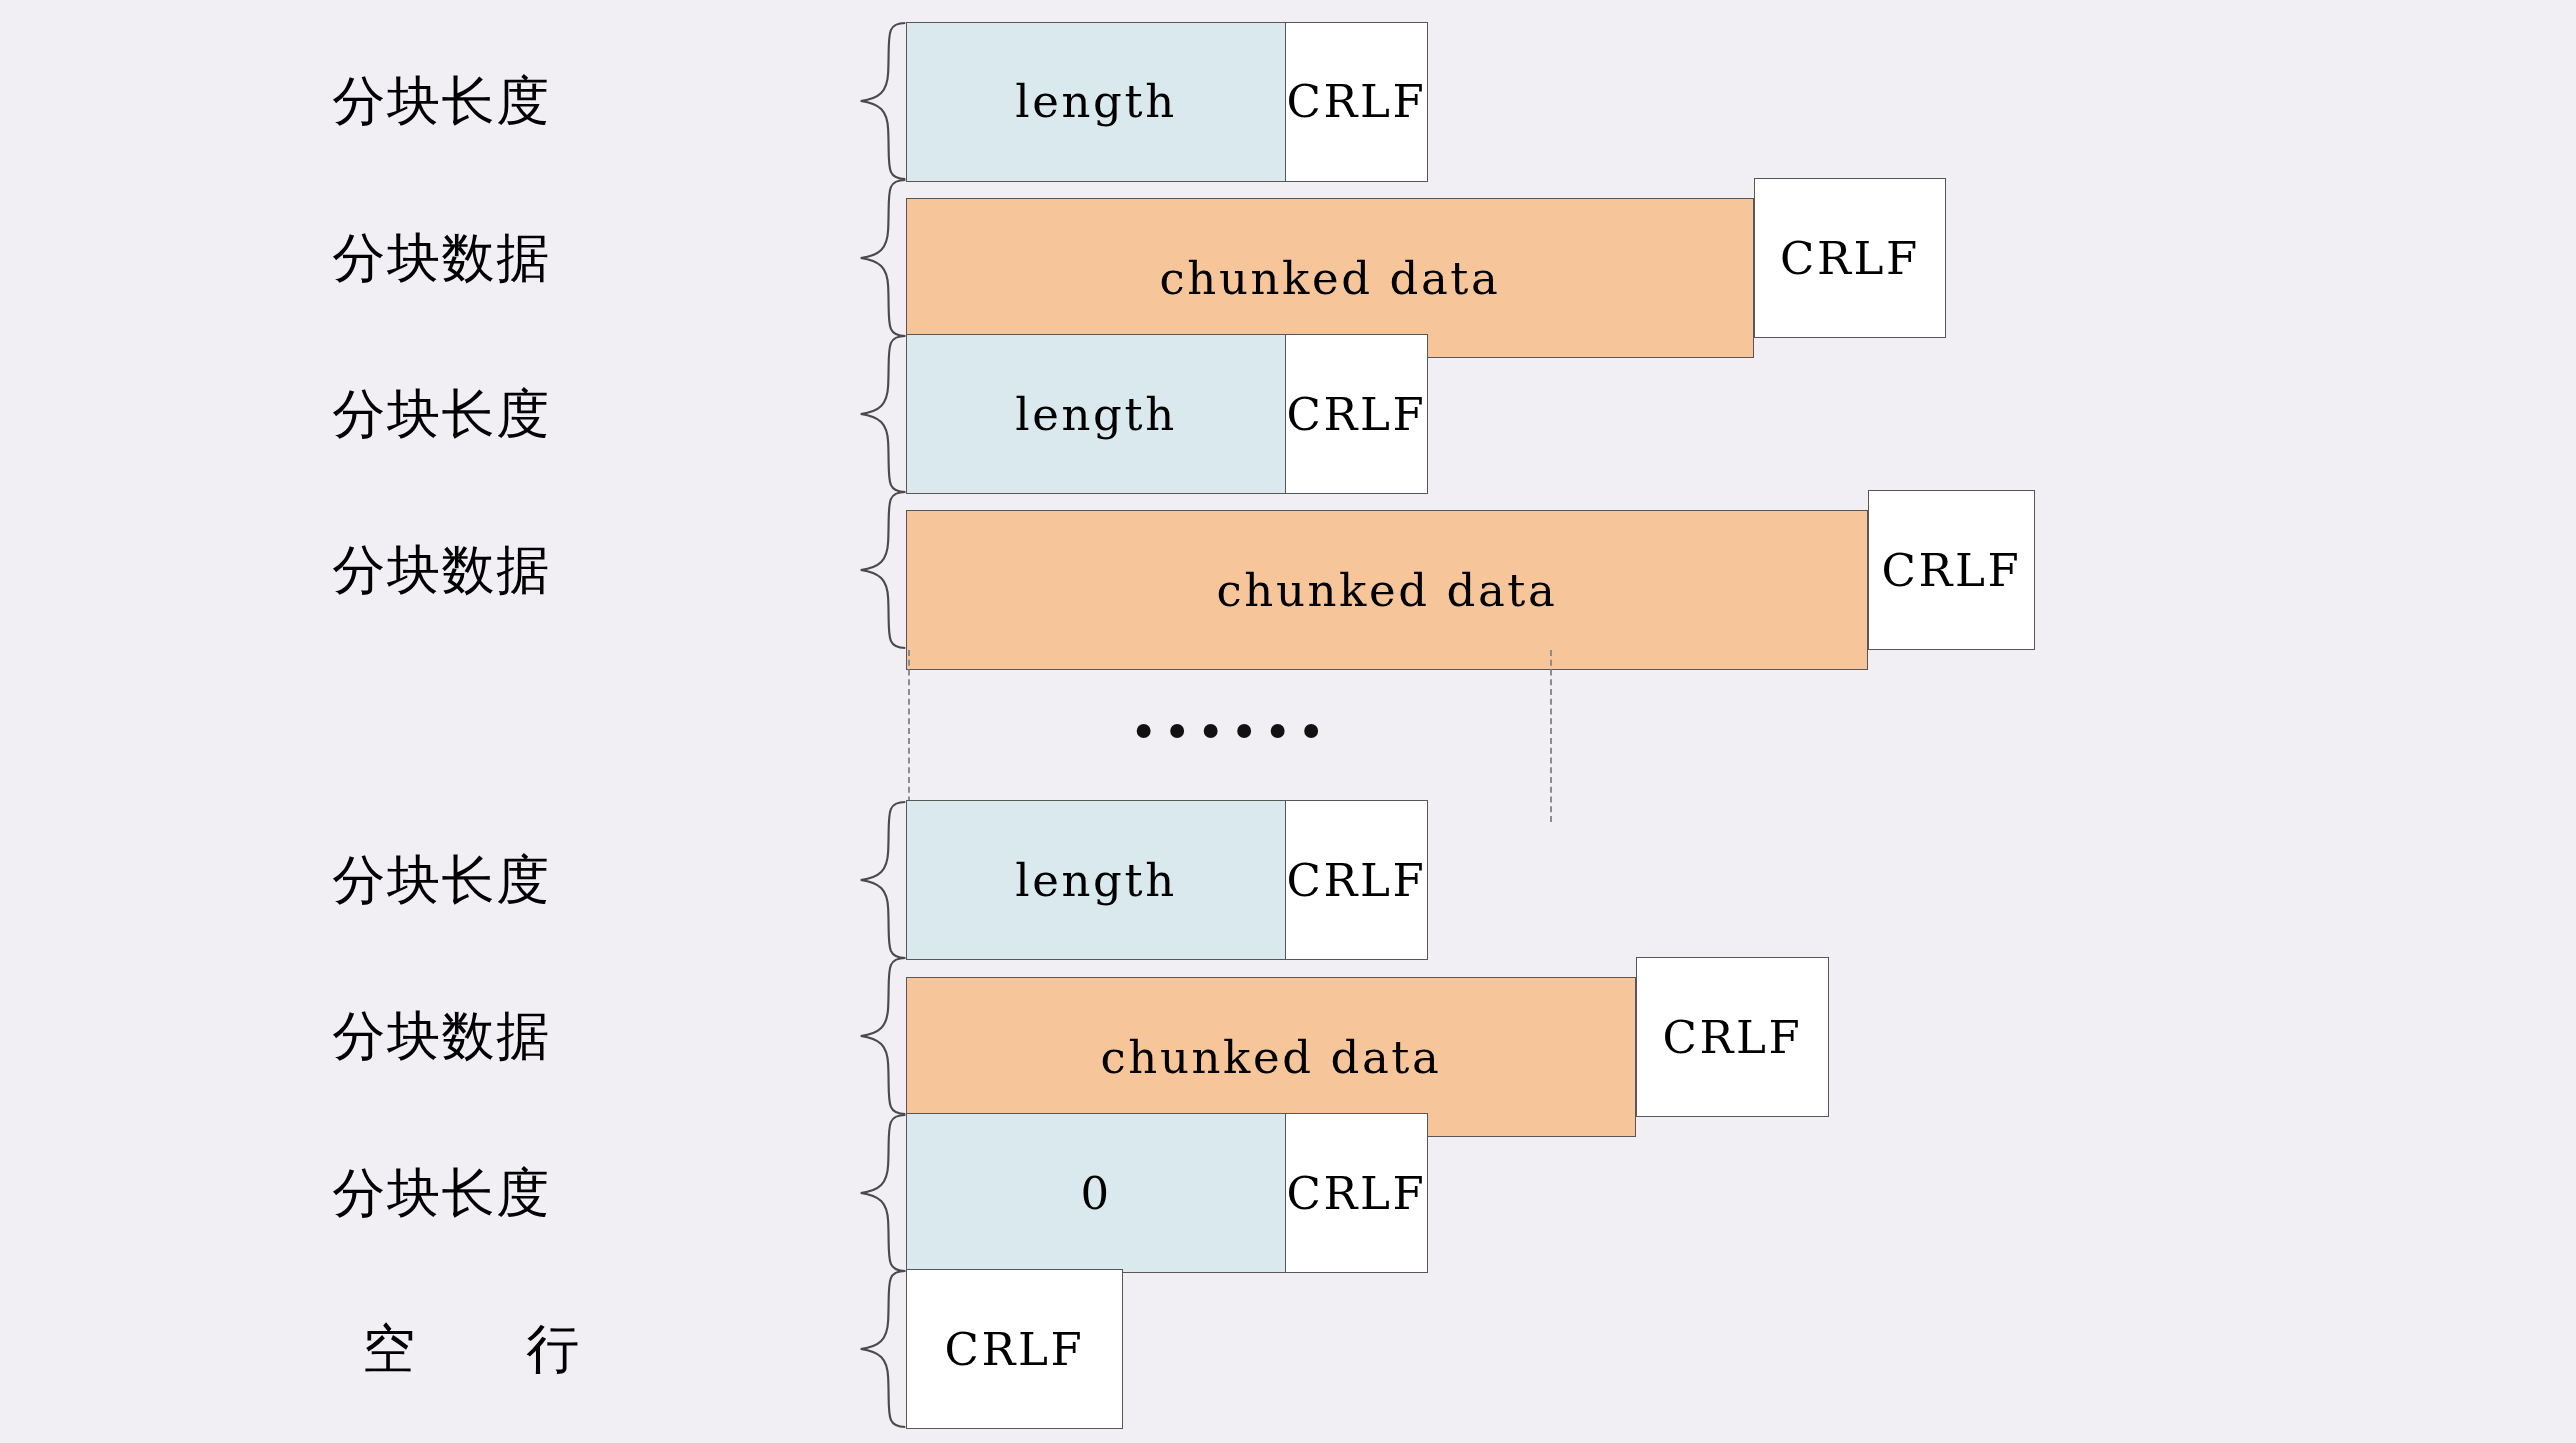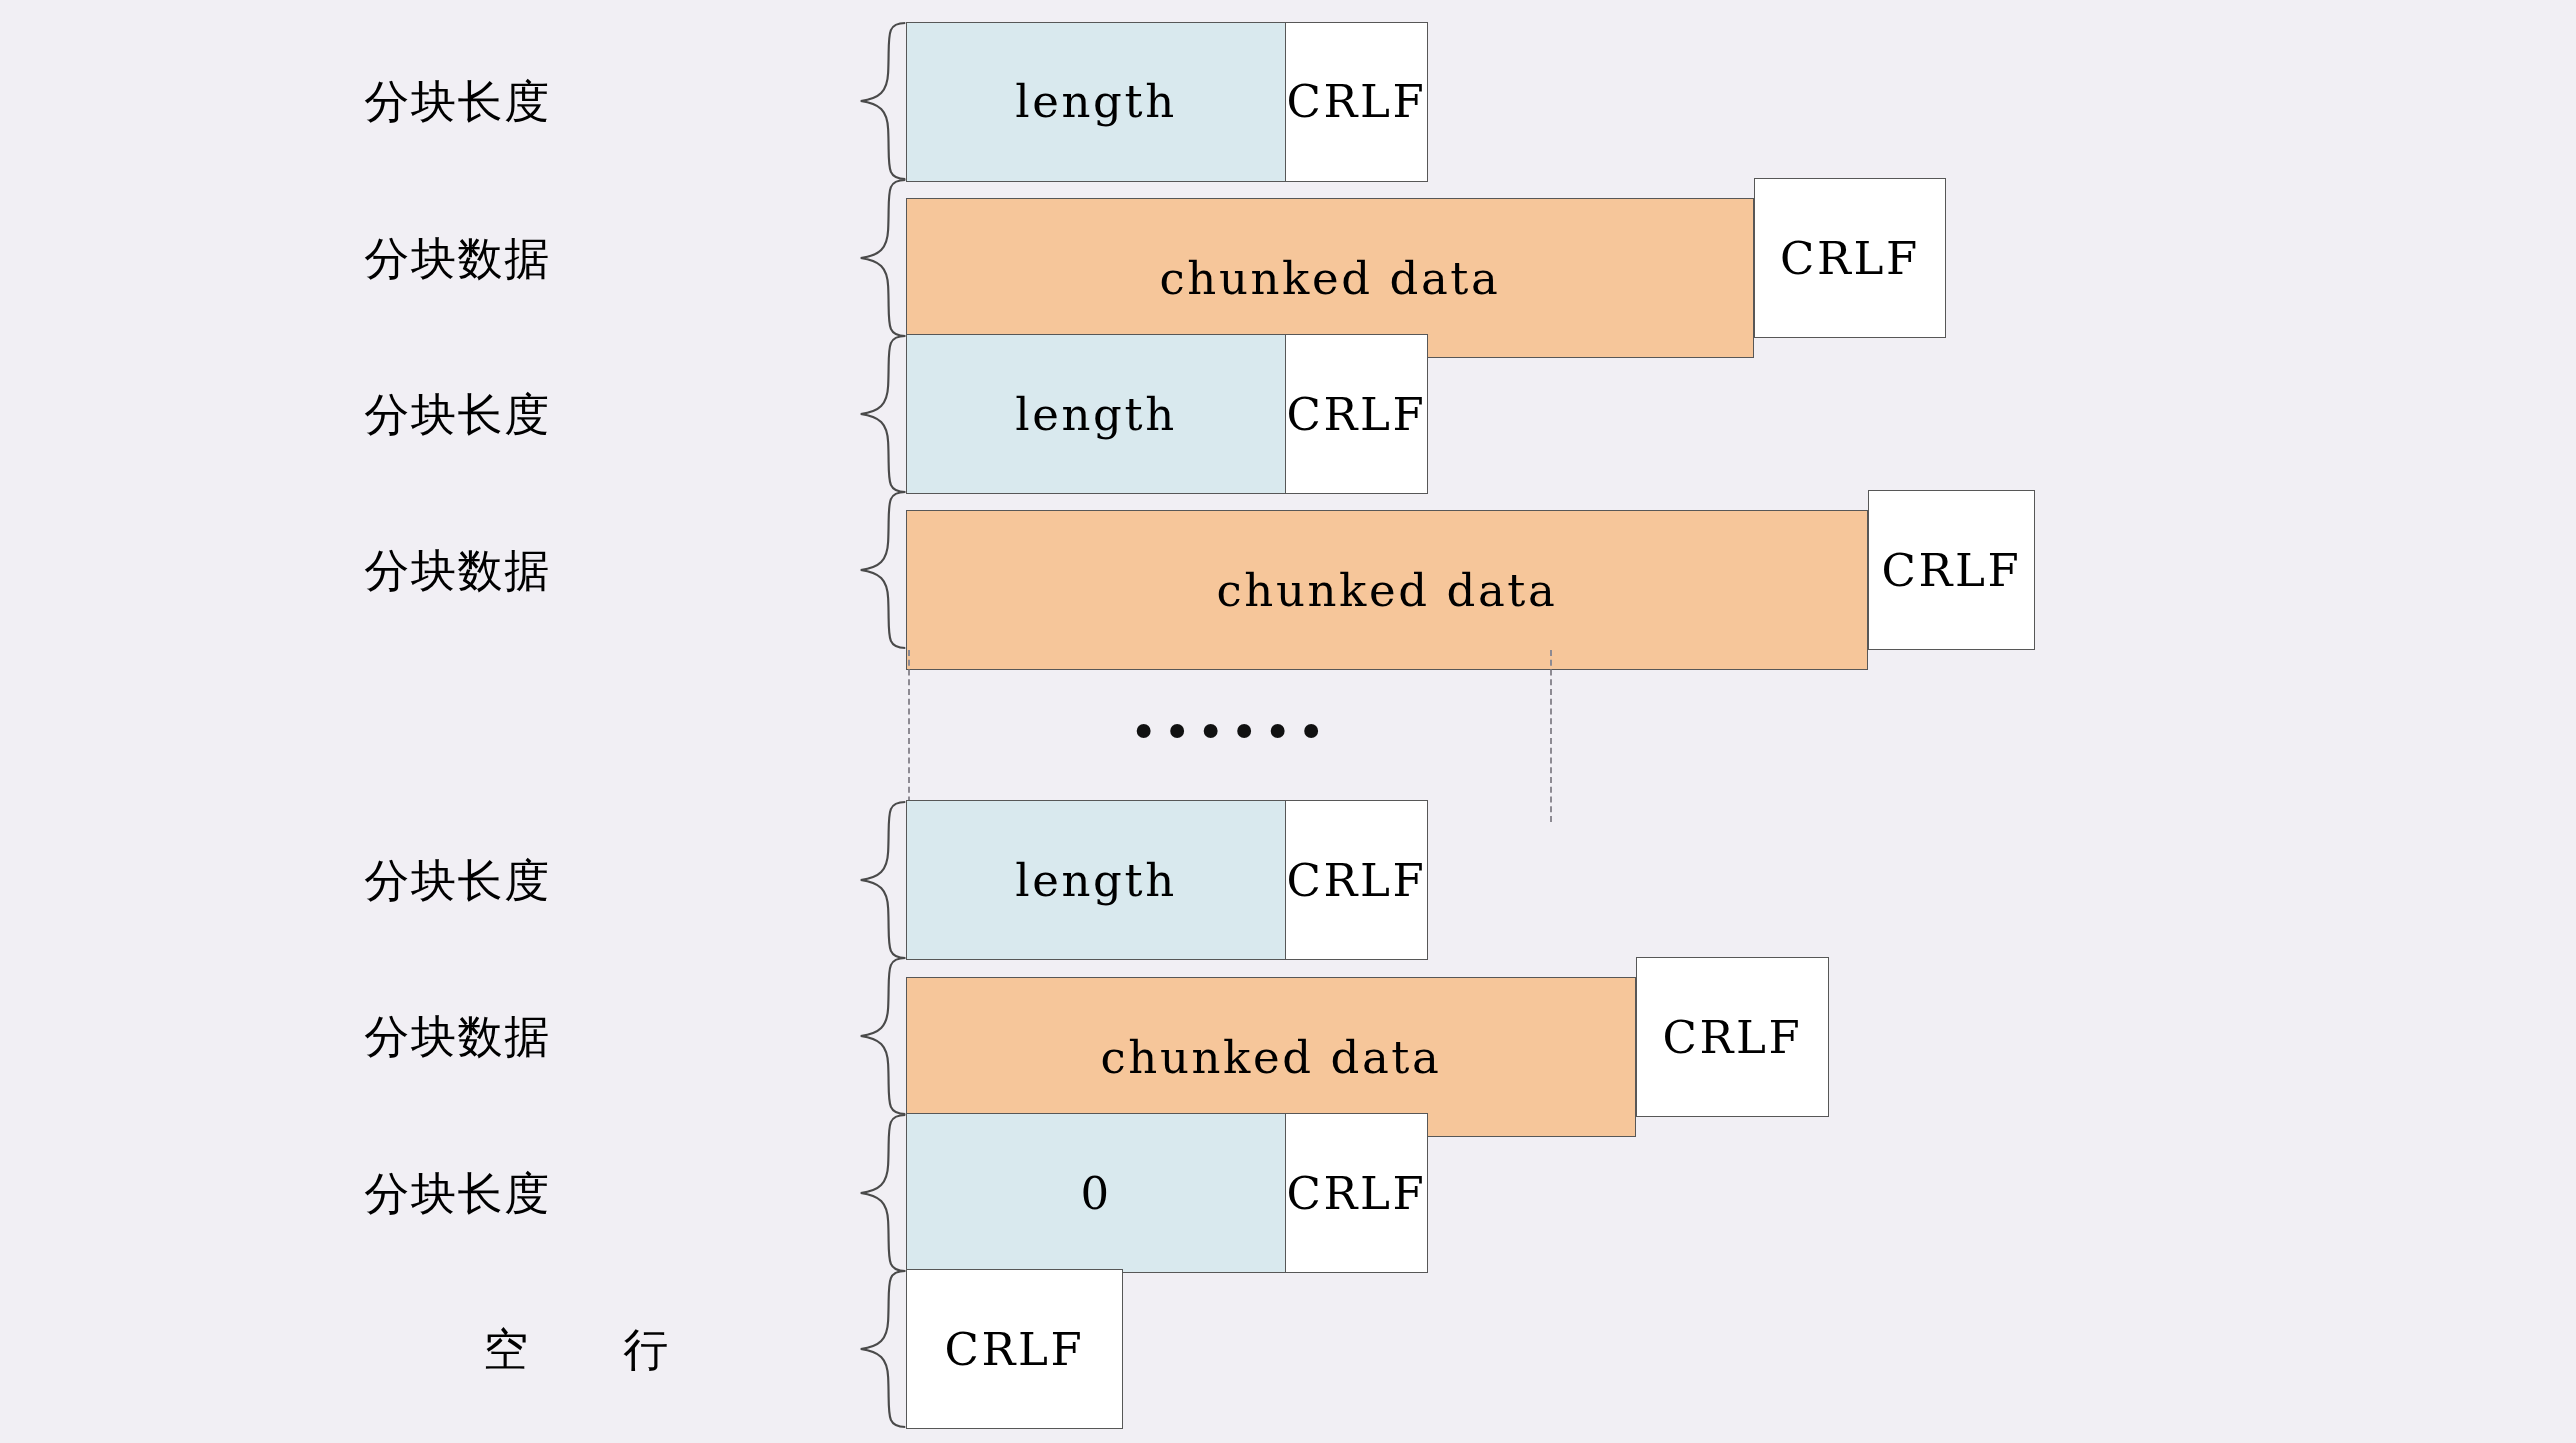--- a/index.html
+++ b/index.html
@@ -15,22 +15,22 @@
   }
   #diagram {
     position: relative;
     width: 2576px;
     height: 1443px;
   }
 
   
   .row-label {
     position: absolute;
-    font-family: Liberation Sans, sans-serif;
-    font-size: 45px;
+    font-family: Liberation Serif, serif;
+    font-size: 53px;
     color: #000000;
     white-space: pre;
     text-align: right;
     letter-spacing: 1.7px;
     line-height: 1;
     transform: translateY(-50%);
   }
 
   
   .brace {
@@ -149,21 +149,21 @@
 
   <div class="row-label" style="right:2025px; top:1193px;">分块长度</div>
   <div class="brace" style="left:859px; top:1193px;">
     <svg width="48" height="160" viewBox="0 0 56 186">
       <path d="M54 2 C30 2 36 18 34 60 C33 82 24 90 2 93 C24 96 33 104 34 126 C36 168 30 184 54 184" fill="none" stroke="#4a4a4a" stroke-width="2.5"></path>
     </svg>
   </div>
   <div class="field len" style="left:906px; top:1113px; width:380px; height:160px;">0</div>
   <div class="field crlf" style="left:1285px; top:1113px; width:143px; height:160px;">CRLF</div>
 
-  <div class="row-label" style="right:1906px; top:1349px;">空　　行</div>
+  <div class="row-label" style="right:1995px; top:1349px;">空　　行</div>
   <div class="brace" style="left:859px; top:1349px;">
     <svg width="48" height="160" viewBox="0 0 56 186">
       <path d="M54 2 C30 2 36 18 34 60 C33 82 24 90 2 93 C24 96 33 104 34 126 C36 168 30 184 54 184" fill="none" stroke="#4a4a4a" stroke-width="2.5"></path>
     </svg>
   </div>
   <div class="field crlf" style="left:906px; top:1269px; width:217px; height:160px;">CRLF</div>
 
 </div>
 
 

